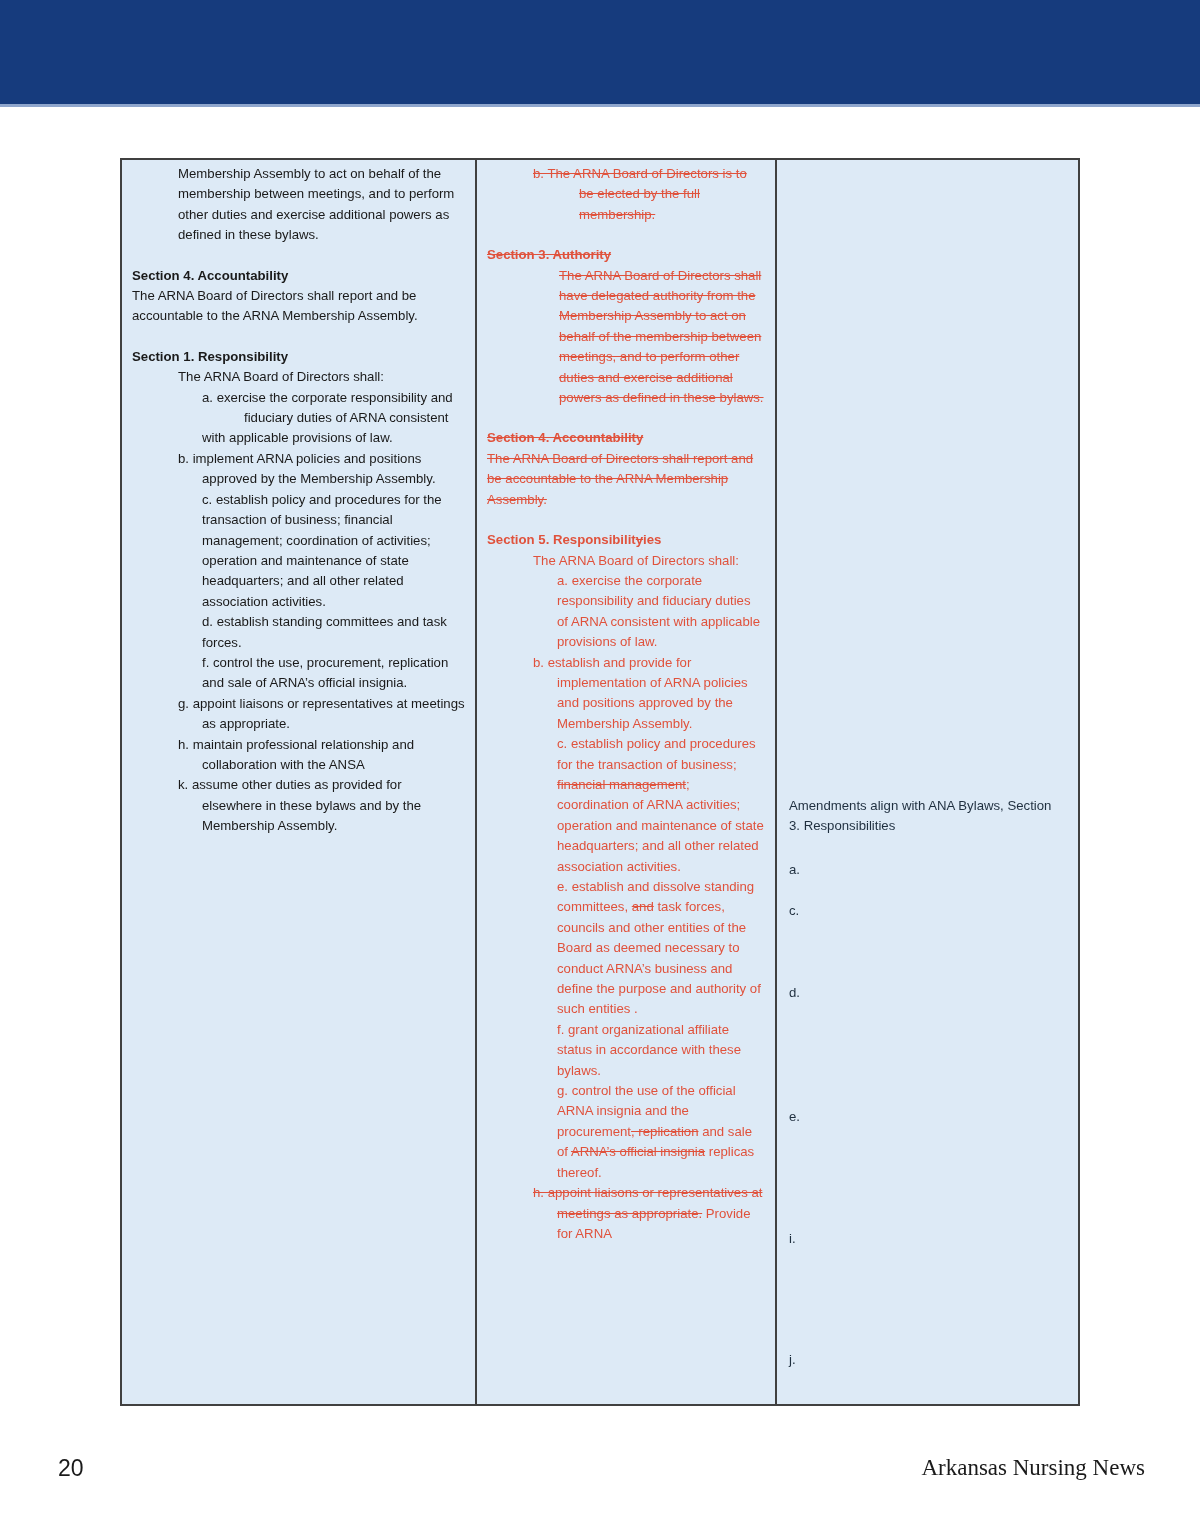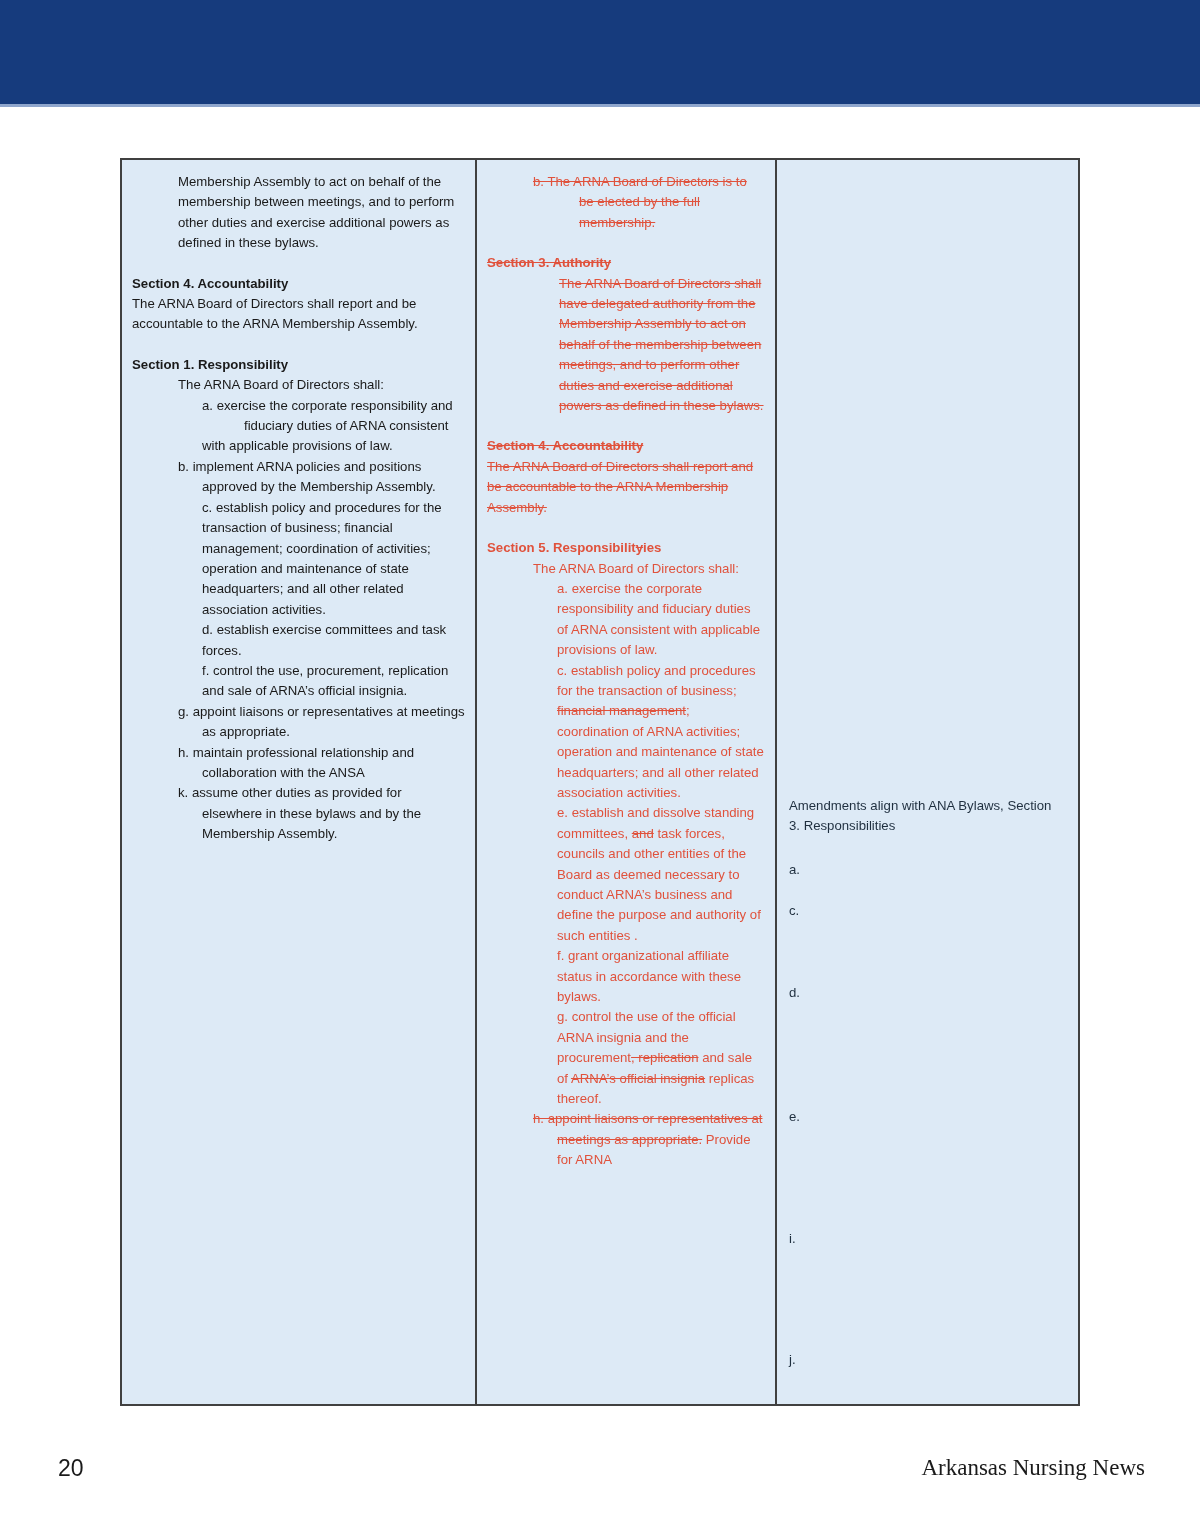--- a/index.html
+++ b/index.html
@@ -37,21 +37,21 @@
     width: 960px;
     height: 1248px;
     border: 2px solid #404040;
     background: #ddeaf6;
     display: flex;
     align-items: stretch;
   }
   .col {
     position: relative;
     height: 100%;
-    padding: 12px 10px 10px 10px;
+    padding: 4px 10px 10px 10px;
     overflow: hidden;
   }
   .col-old   { width: 355px; border-right: 2px solid #404040; }
   .col-new   { width: 300px; border-right: 2px solid #404040; }
   .col-notes { width: 301px; }
 
   
   .blk {
     font-size: 13.2px;
     line-height: 20.4px;
@@ -122,21 +122,21 @@
 
     <p class="blk bold i0">Section 1.  Responsibility</p>
     <p class="blk i1">The ARNA Board of Directors shall:</p>
 
     <p class="blk i3">
       <span>a.  exercise the corporate responsibility and</span><span class="wide-gap"></span><span>fiduciary duties of ARNA consistent with applicable provisions of law.</span>
     </p>
 
     <p class="blk i-hang">b.  implement ARNA policies and positions approved by the Membership Assembly.</p>
     <p class="blk i3">c.  establish policy and procedures for the transaction of business; financial management; coordination of activities; operation and maintenance of state headquarters; and all other related association activities.</p>
-    <p class="blk i3">d.  establish exercise committees and task forces.</p>
+    <p class="blk i3">d.  establish standing committees and task forces.</p>
     <p class="blk i3">f.  control the use, procurement, replication and sale of ARNA’s official insignia.</p>
     <p class="blk i-hang">g.  appoint liaisons or representatives at meetings as appropriate.</p>
     <p class="blk i-hang">h.   maintain professional relationship and collaboration with the ANSA</p>
     <p class="blk i-hang">k.  assume other duties as provided for elsewhere in these bylaws and by the Membership Assembly.</p>
   </div>
 
   <div class="col col-new">
 
     <p class="blk red i2">
       <span class="strike">b.  The ARNA Board of Directors is to be elected by the full membership.</span>
@@ -160,20 +160,21 @@
       <span class="strike">The ARNA Board of Directors shall report and be accountable to the ARNA Membership Assembly.</span>
     </p>
 
     <div class="gap-m"></div>
 
     <p class="blk red bold i0"><span>Section 5.  Responsibilit</span><span class="strike">y</span><span>ies</span></p>
 
     <p class="blk red i1">The ARNA Board of Directors shall:</p>
 
     <p class="blk red i3">a.  exercise the corporate responsibility and fiduciary duties of ARNA consistent with applicable provisions of law.</p>
+    <p class="blk red i-hang">b.  establish and provide for implementation of ARNA policies and positions approved by the Membership Assembly.</p>
 
     <p class="blk red i3"><span>c.   establish policy and procedures for the transaction of business; </span><span class="strike">financial management</span><span>; coordination of ARNA activities; operation and maintenance of state headquarters; and all other related association activities.</span></p>
 
 
     <p class="blk red i3"><span>e.  establish and dissolve standing committees, </span><span class="strike">and</span><span> task forces, councils and other entities of the Board as deemed necessary to conduct ARNA’s business and define the purpose and authority of such entities .</span></p>
 
     <p class="blk red i3">f.  grant organizational affiliate status in accordance with these bylaws.</p>
 
     <p class="blk red i3"><span>g.  control the use of the official ARNA insignia and the procurement</span><span class="strike">, replication</span><span> and sale of </span><span class="strike">ARNA’s official insignia</span><span> replicas thereof.</span></p>
 

